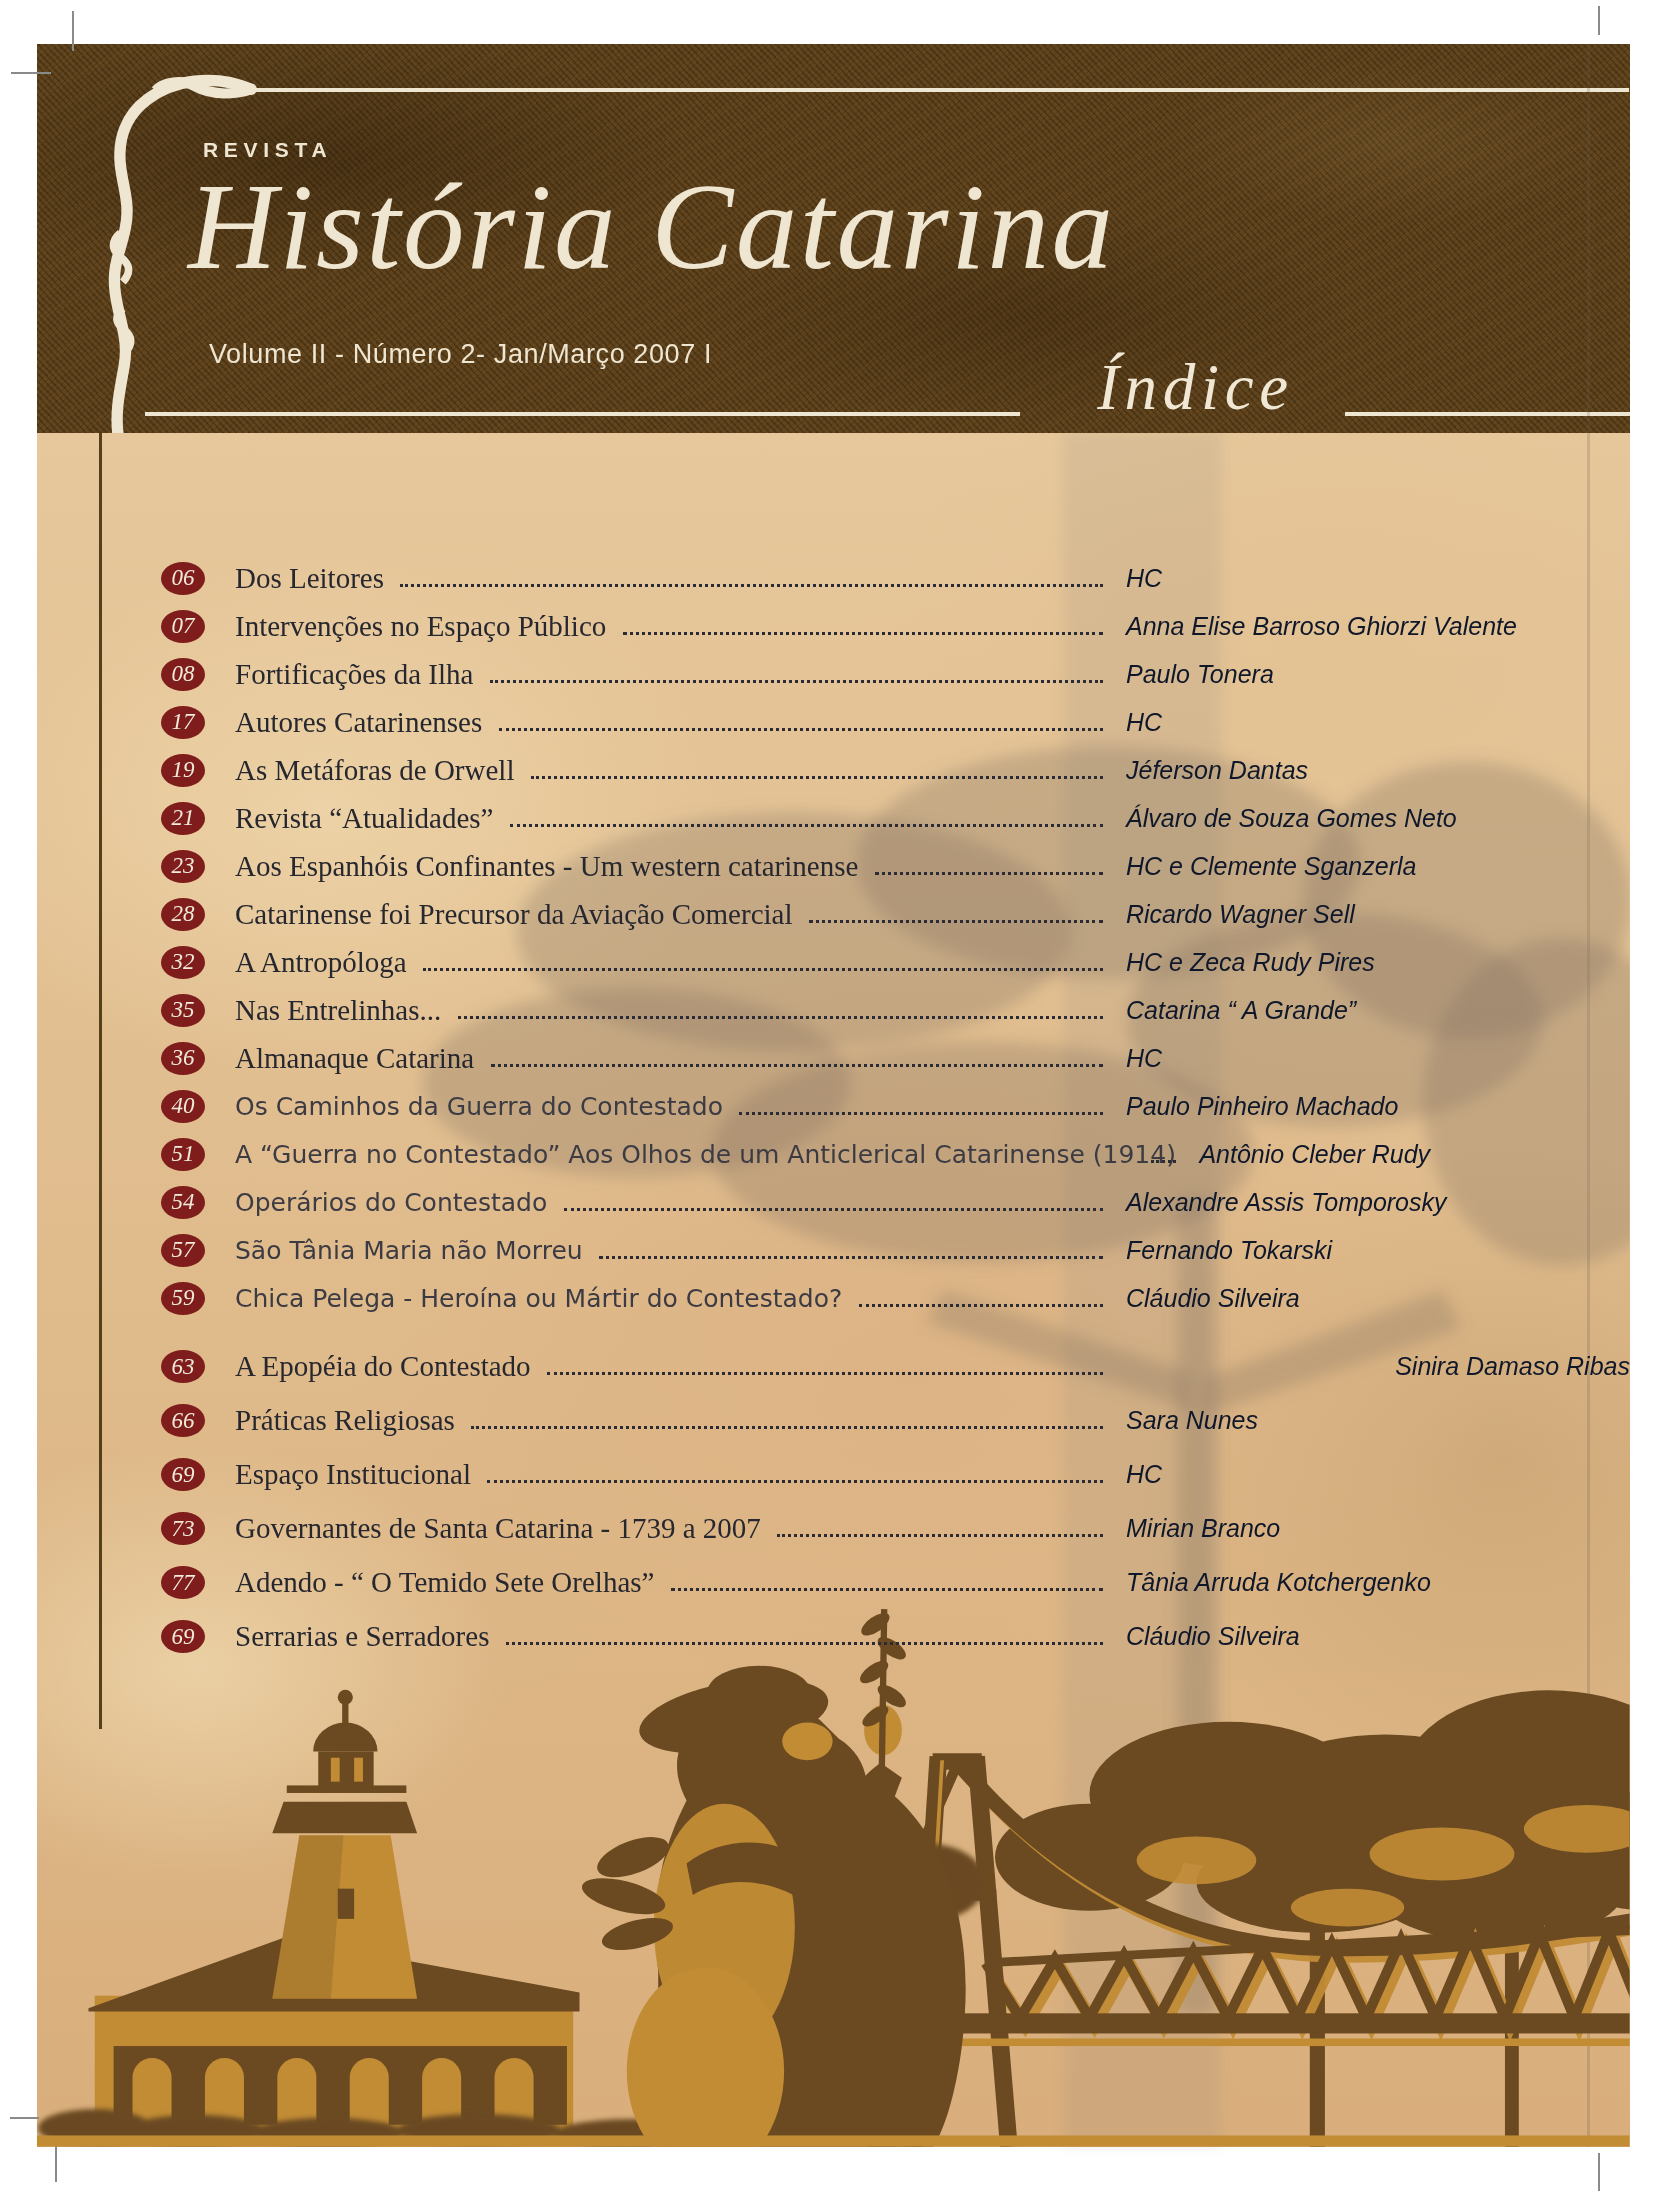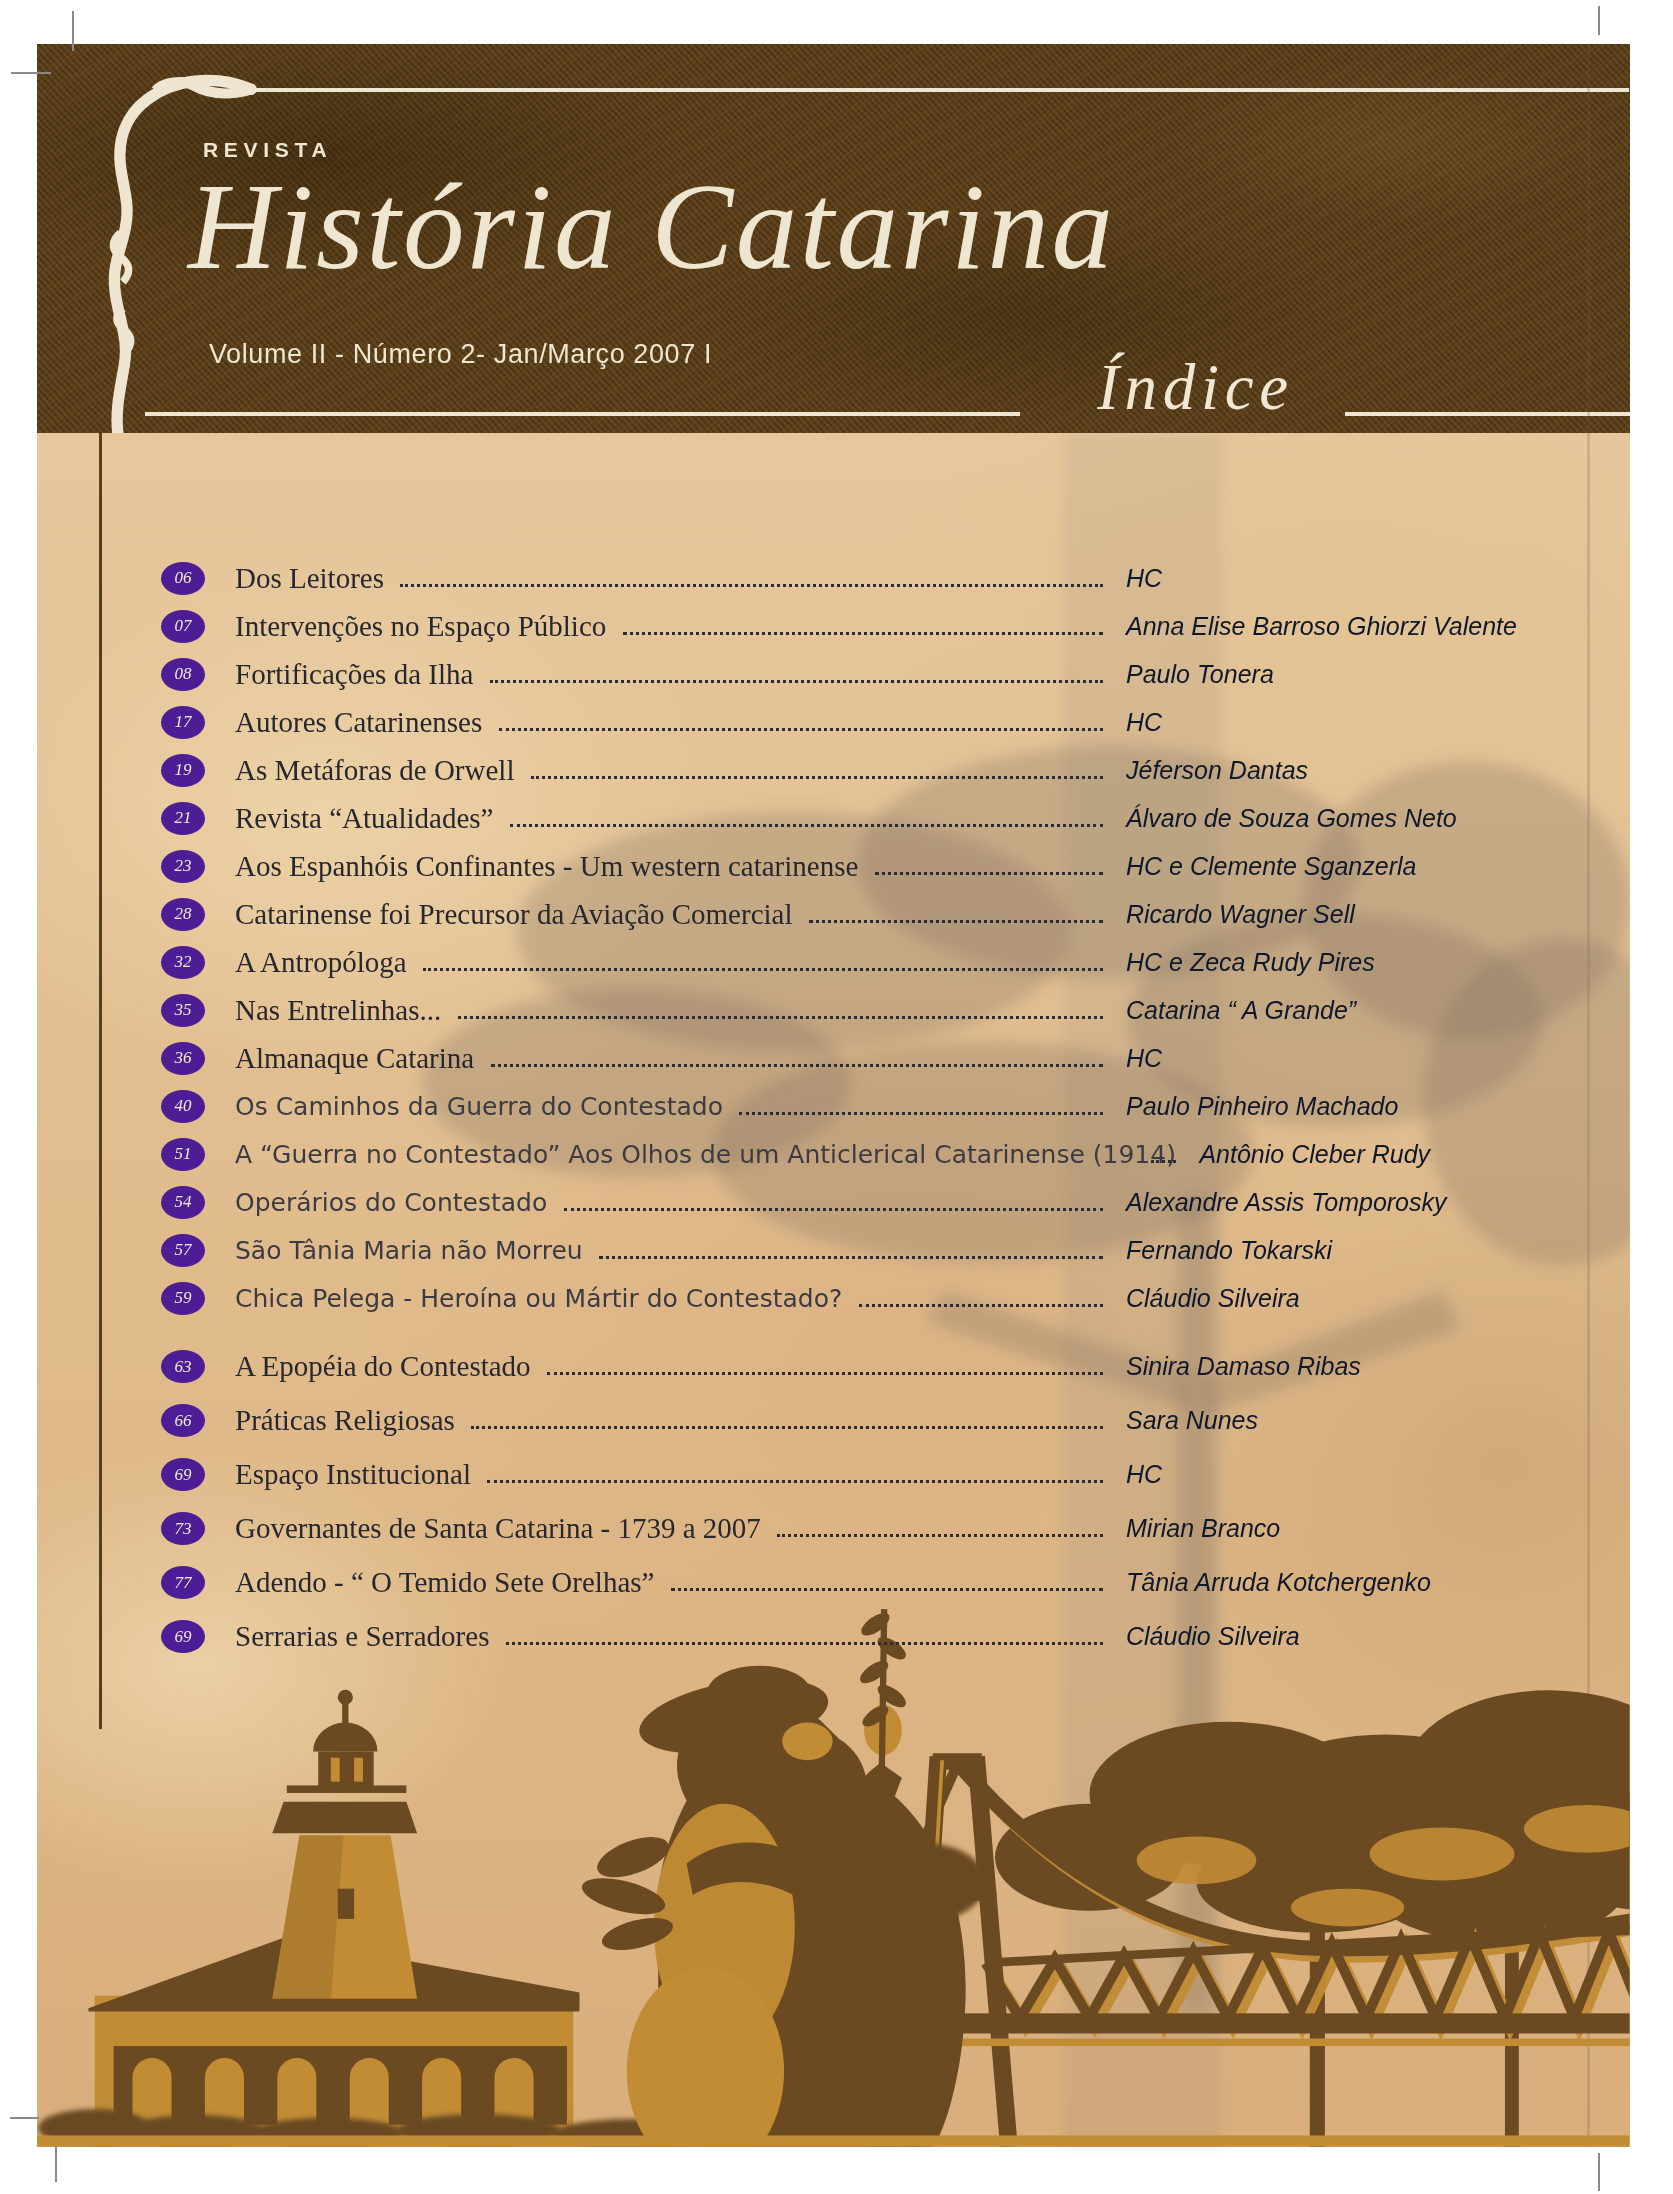--- a/index.html
+++ b/index.html
@@ -45,25 +45,25 @@
   .graycol{position:absolute;left:1064px;top:433px;width:157px;height:1714px;
         background:rgba(150,138,125,.16);filter:blur(5.7px);}
   .scanline{position:absolute;left:1587px;top:44px;width:2.5px;height:2103px;
         background:rgba(105,92,74,.22);}
   .leftrule{position:absolute;left:99px;top:433px;width:2.5px;height:1296px;background:#55401c;}
 
   
   #toc-list{position:absolute;left:161px;top:554px;width:1469px;z-index:5;}
   .row{display:flex;align-items:center;height:48px;}
   .row.late{height:54px;}
-  .row.gap-before{margin-top:17.6px;}
-  .num{flex:0 0 44px;height:33px;border-radius:50%;background:#4c1d95;color:#f0ead8;
+  .row.gap-before{margin-top:17.6px;text-align:right;}
+  .num{flex:0 0 44px;height:33px;border-radius:50%;background:#7f1d1d;color:#f0ead8;
        display:flex;align-items:center;justify-content:center;
        font-family:"Liberation Serif","DejaVu Serif",serif;font-style:italic;
-       font-size:17px;margin-right:30px;}
+       font-size:23px;margin-right:30px;}
   .title{flex:0 0 auto;max-width:900px;white-space:nowrap;color:#27272f;
        font-family:"Liberation Serif","DejaVu Serif",serif;font-size:29px;}
   .row.casual .title{font-family:"DejaVu Sans","Liberation Sans",sans-serif;
        font-size:25px;color:#3c3b43;}
   .dots{flex:1 1 auto;min-width:25px;height:0;border-bottom:3.8px dotted #2b2b36;
        margin:14px 23px 0 16.4px;}
   .author{flex:0 0 504px;white-space:nowrap;color:#0f172a;
        font-family:"Liberation Sans","DejaVu Sans",sans-serif;font-style:italic;
        font-size:25px;}
 

